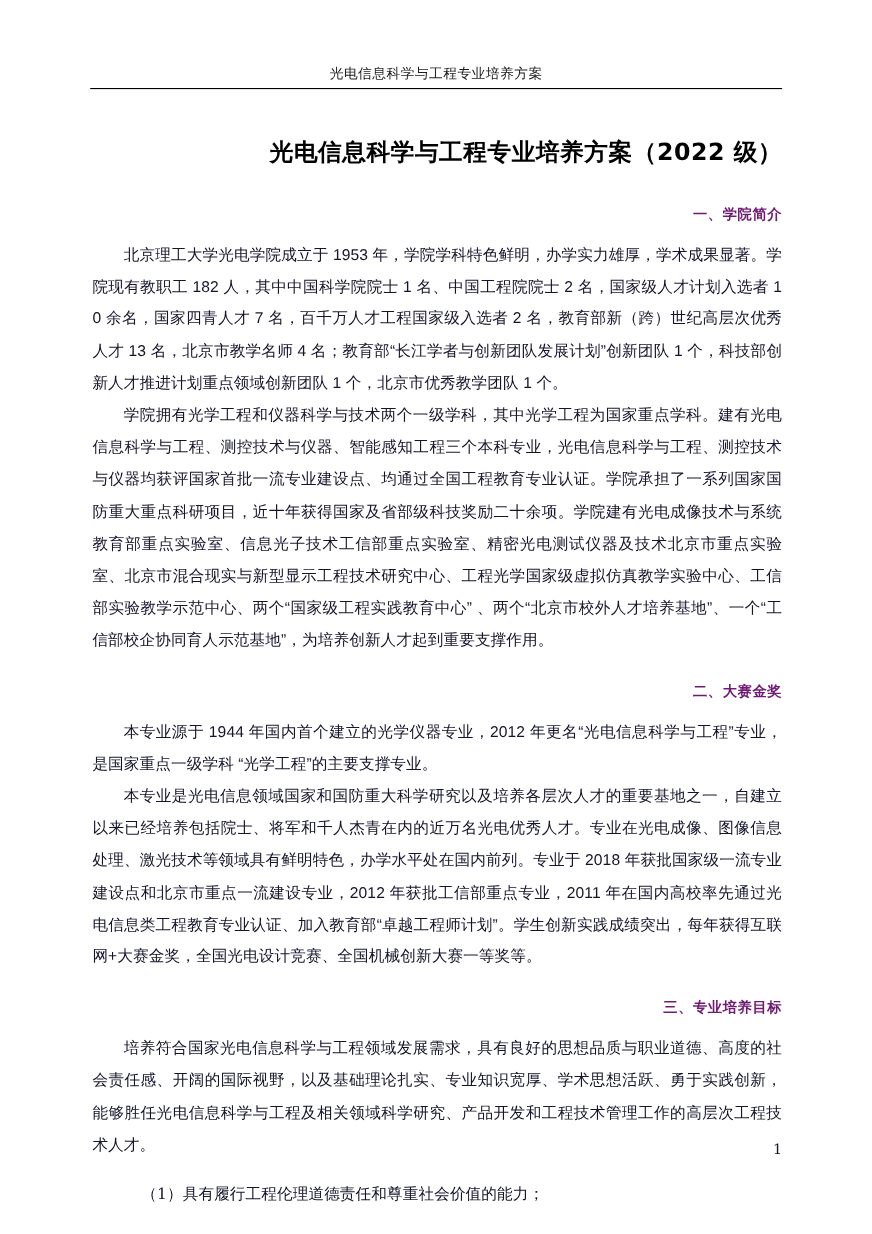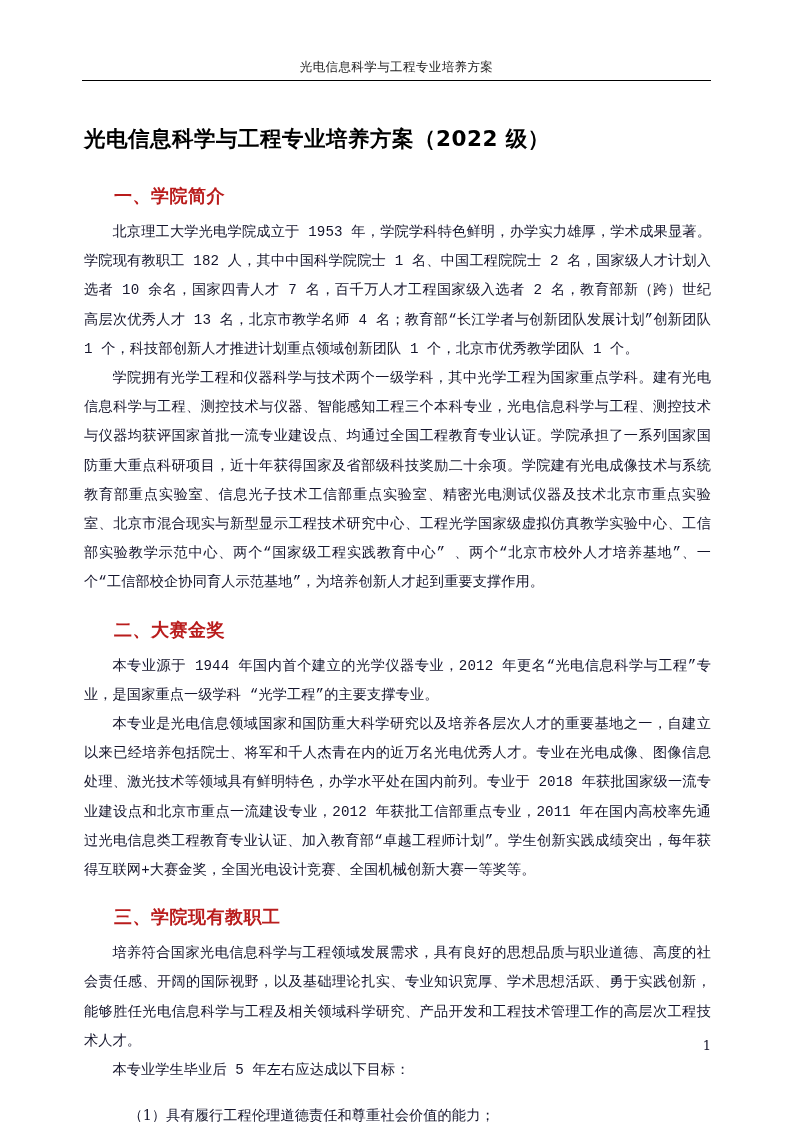--- a/index.html
+++ b/index.html
@@ -50,39 +50,40 @@
     top: 112px;
     left: 84px;
     width: 627px;
   }
 
   .doc-title {
     font-family: "DejaVu Sans", "Liberation Sans", sans-serif;
     font-weight: bold;
     font-size: 21.5px;
     color: #000000;
-    text-align: left;
+    text-align: right;
     line-height: 34px;
     letter-spacing: 0.5px;
     margin: 10px 0 26px 0;
   }
 
   .section-heading {
     font-family: "DejaVu Sans", "Liberation Sans", sans-serif;
     font-weight: bold;
-    font-size: 18px;
-    color: #b91c1c;
+    font-size: 13px;
+    color: #701a75;
     line-height: 28px;
     letter-spacing: 0.5px;
     margin: 18px 0 8px 0;
     padding-left: 30px;
+    text-align: right;
   }
 
   .para {
-    font-family: Liberation Mono, monospace;
+    font-family: Liberation Sans, sans-serif;
     font-size: 14.2px;
     color: #14142b;
     line-height: 29.2px;
     text-align: justify;
     text-justify: inter-ideograph;
     text-indent: 2em;
     margin: 0;
     letter-spacing: 0.1px;
     word-break: break-all;
   }
@@ -131,23 +132,22 @@
     <div class="doc-title">光电信息科学与工程专业培养方案（2022 级）</div>
 
     <div class="section-heading">一、学院简介</div>
     <p class="para">北京理工大学光电学院成立于 1953 年，学院学科特色鲜明，办学实力雄厚，学术成果显著。学院现有教职工 182 人，其中中国科学院院士 1 名、中国工程院院士 2 名，国家级人才计划入选者 10 余名，国家四青人才 7 名，百千万人才工程国家级入选者 2 名，教育部新（跨）世纪高层次优秀人才 13 名，北京市教学名师 4 名；教育部“长江学者与创新团队发展计划”创新团队 1 个，科技部创新人才推进计划重点领域创新团队 1 个，北京市优秀教学团队 1 个。</p>
     <p class="para">学院拥有光学工程和仪器科学与技术两个一级学科，其中光学工程为国家重点学科。建有光电信息科学与工程、测控技术与仪器、智能感知工程三个本科专业，光电信息科学与工程、测控技术与仪器均获评国家首批一流专业建设点、均通过全国工程教育专业认证。学院承担了一系列国家国防重大重点科研项目，近十年获得国家及省部级科技奖励二十余项。学院建有光电成像技术与系统教育部重点实验室、信息光子技术工信部重点实验室、精密光电测试仪器及技术北京市重点实验室、北京市混合现实与新型显示工程技术研究中心、工程光学国家级虚拟仿真教学实验中心、工信部实验教学示范中心、两个“国家级工程实践教育中心” 、两个“北京市校外人才培养基地”、一个“工信部校企协同育人示范基地”，为培养创新人才起到重要支撑作用。</p>
 
     <div class="section-heading">二、大赛金奖</div>
     <p class="para">本专业源于 1944 年国内首个建立的光学仪器专业，2012 年更名“光电信息科学与工程”专业，是国家重点一级学科 “光学工程”的主要支撑专业。</p>
     <p class="para">本专业是光电信息领域国家和国防重大科学研究以及培养各层次人才的重要基地之一，自建立以来已经培养包括院士、将军和千人杰青在内的近万名光电优秀人才。专业在光电成像、图像信息处理、激光技术等领域具有鲜明特色，办学水平处在国内前列。专业于 2018 年获批国家级一流专业建设点和北京市重点一流建设专业，2012 年获批工信部重点专业，2011 年在国内高校率先通过光电信息类工程教育专业认证、加入教育部“卓越工程师计划”。学生创新实践成绩突出，每年获得互联网+大赛金奖，全国光电设计竞赛、全国机械创新大赛一等奖等。</p>
 
-    <div class="section-heading">三、学院现有教职工</div>
+    <div class="section-heading">三、专业培养目标</div>
     <p class="para">培养符合国家光电信息科学与工程领域发展需求，具有良好的思想品质与职业道德、高度的社会责任感、开阔的国际视野，以及基础理论扎实、专业知识宽厚、学术思想活跃、勇于实践创新，能够胜任光电信息科学与工程及相关领域科学研究、产品开发和工程技术管理工作的高层次工程技术人才。</p>
-    <p class="para tight">本专业学生毕业后 5 年左右应达成以下目标：</p>
     <p class="list-item">（1）具有履行工程伦理道德责任和尊重社会价值的能力；</p>
     <p class="list-item">（2）在光电信息科学与工程领域具备系统思维和多学科知识交叉融合、迁移、提升的能力；</p>
 
   </div>
 
   <div class="page-number">1</div>
 
 </div>
 
 </body></html>

